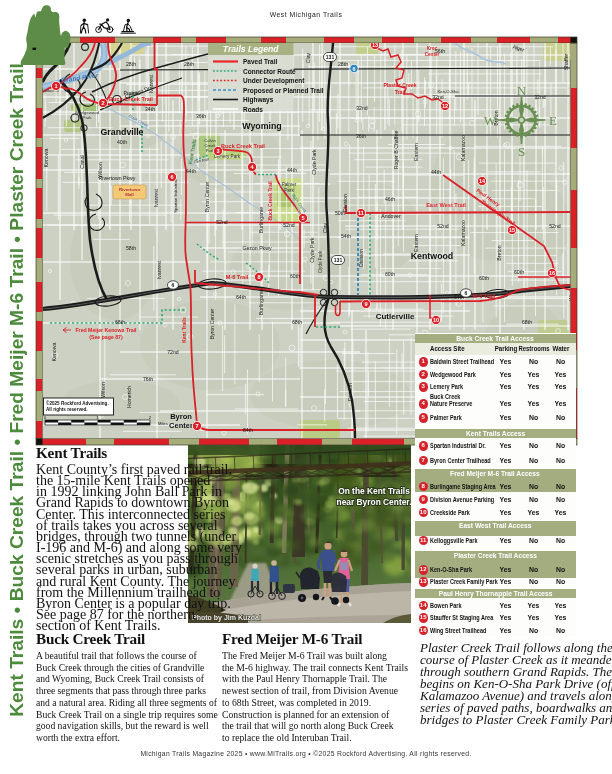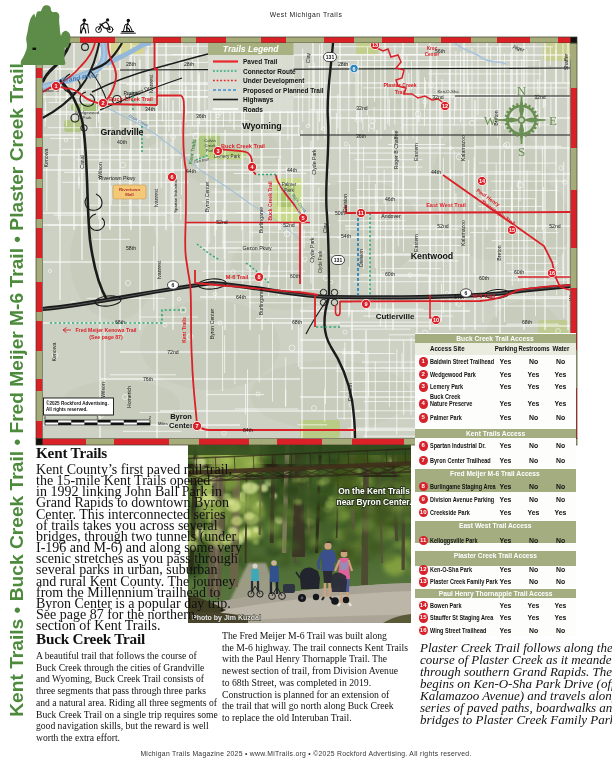--- a/index.html
+++ b/index.html
@@ -567,29 +567,29 @@
 <span style="position:absolute;left:97px;top:2px;width:44px;text-align:center;">No</span>
 <span style="position:absolute;left:132px;top:2px;width:28px;text-align:center;">No</span>
 </div>
 <div class="abs" style="left:0;top:173.5px;width:161.5px;height:12px;font-size:6.9px;color:#111;font-weight:bold;">
 <span style="position:absolute;left:4px;top:1.2px;width:9.4px;height:9.4px;background:#d6232b;border-radius:50%;color:#fff;text-align:center;line-height:9.6px;font-size:6px;">10</span>
 <span style="position:absolute;left:15px;top:2px;white-space:nowrap;transform:scaleX(0.8);transform-origin:left;">Creekside Park</span>
 <span style="position:absolute;left:73px;top:2px;width:36px;text-align:center;">Yes</span>
 <span style="position:absolute;left:97px;top:2px;width:44px;text-align:center;">Yes</span>
 <span style="position:absolute;left:132px;top:2px;width:28px;text-align:center;">Yes</span>
 </div>
-<div class="abs" style="left:0;top:188px;width:161.5px;height:22px;background:#a3ad80;color:#ffffff;font-weight:bold;font-size:7.6px;text-align:center;line-height:9.5px;"><span style="display:inline-block;transform:scaleX(0.88);transform-origin:center;white-space:nowrap;">East West Trail Access</span></div>
+<div class="abs" style="left:0;top:188px;width:161.5px;height:15px;background:#a3ad80;color:#ffffff;font-weight:bold;font-size:7.6px;text-align:center;line-height:9.5px;"><span style="display:inline-block;transform:scaleX(0.88);transform-origin:center;white-space:nowrap;">East West Trail Access</span></div>
 <div class="abs" style="left:0;top:201.5px;width:161.5px;height:12px;font-size:6.9px;color:#111;font-weight:bold;">
 <span style="position:absolute;left:4px;top:1.2px;width:9.4px;height:9.4px;background:#d6232b;border-radius:50%;color:#fff;text-align:center;line-height:9.6px;font-size:6px;">11</span>
 <span style="position:absolute;left:15px;top:2px;white-space:nowrap;transform:scaleX(0.8);transform-origin:left;">Kelloggsville Park</span>
 <span style="position:absolute;left:73px;top:2px;width:36px;text-align:center;">Yes</span>
 <span style="position:absolute;left:97px;top:2px;width:44px;text-align:center;">No</span>
 <span style="position:absolute;left:132px;top:2px;width:28px;text-align:center;">No</span>
 </div>
-<div class="abs" style="left:0;top:218px;width:161.5px;height:15px;background:#a3ad80;color:#ffffff;font-weight:bold;font-size:7.6px;text-align:center;line-height:9.5px;"><span style="display:inline-block;transform:scaleX(0.88);transform-origin:center;white-space:nowrap;">Plaster Creek Trail Access</span></div>
+<div class="abs" style="left:0;top:218px;width:161.5px;height:27px;background:#a3ad80;color:#ffffff;font-weight:bold;font-size:7.6px;text-align:center;line-height:9.5px;"><span style="display:inline-block;transform:scaleX(0.88);transform-origin:center;white-space:nowrap;">Plaster Creek Trail Access</span></div>
 <div class="abs" style="left:0;top:231px;width:161.5px;height:12px;font-size:6.9px;color:#111;font-weight:bold;">
 <span style="position:absolute;left:4px;top:1.2px;width:9.4px;height:9.4px;background:#d6232b;border-radius:50%;color:#fff;text-align:center;line-height:9.6px;font-size:6px;">12</span>
 <span style="position:absolute;left:15px;top:2px;white-space:nowrap;transform:scaleX(0.8);transform-origin:left;">Ken-O-Sha Park</span>
 <span style="position:absolute;left:73px;top:2px;width:36px;text-align:center;">Yes</span>
 <span style="position:absolute;left:97px;top:2px;width:44px;text-align:center;">No</span>
 <span style="position:absolute;left:132px;top:2px;width:28px;text-align:center;">No</span>
 </div>
 <div class="abs" style="left:0;top:243px;width:161.5px;height:12px;font-size:6.9px;color:#111;font-weight:bold;">
 <span style="position:absolute;left:4px;top:1.2px;width:9.4px;height:9.4px;background:#d6232b;border-radius:50%;color:#fff;text-align:center;line-height:9.6px;font-size:6px;">13</span>
 <span style="position:absolute;left:15px;top:2px;white-space:nowrap;transform:scaleX(0.8);transform-origin:left;">Plaster Creek Family Park</span>
@@ -1174,20 +1174,21 @@
 <p style="font-size:9.6px;line-height:11.7px;">A beautiful trail that follows the course of<br>
 Buck Creek through the cities of Grandville<br>
 and Wyoming, Buck Creek Trail consists of<br>
 three segments that pass through three parks<br>
 and a natural area. Riding all three segments of<br>
 Buck Creek Trail on a single trip requires some<br>
 good navigation skills, but the reward is well<br>
 worth the extra effort.</p>
 </div>
 <div class="abs col" style="left:222px;top:630px;">
+<h2>Fred Meijer M-6 Trail</h2>
 <p style="font-size:9.7px;line-height:11.7px;">The Fred Meijer M-6 Trail was built along<br>
 the M-6 highway. The trail connects Kent Trails<br>
 with the Paul Henry Thornapple Trail. The<br>
 newest section of trail, from Division Avenue<br>
 to 68th Street, was completed in 2019.<br>
 Construction is planned for an extension of<br>
 the trail that will go north along Buck Creek<br>
 to replace the old Interuban Trail.</p>
 </div>
 <div class="abs col" style="left:420px;top:642px;">

